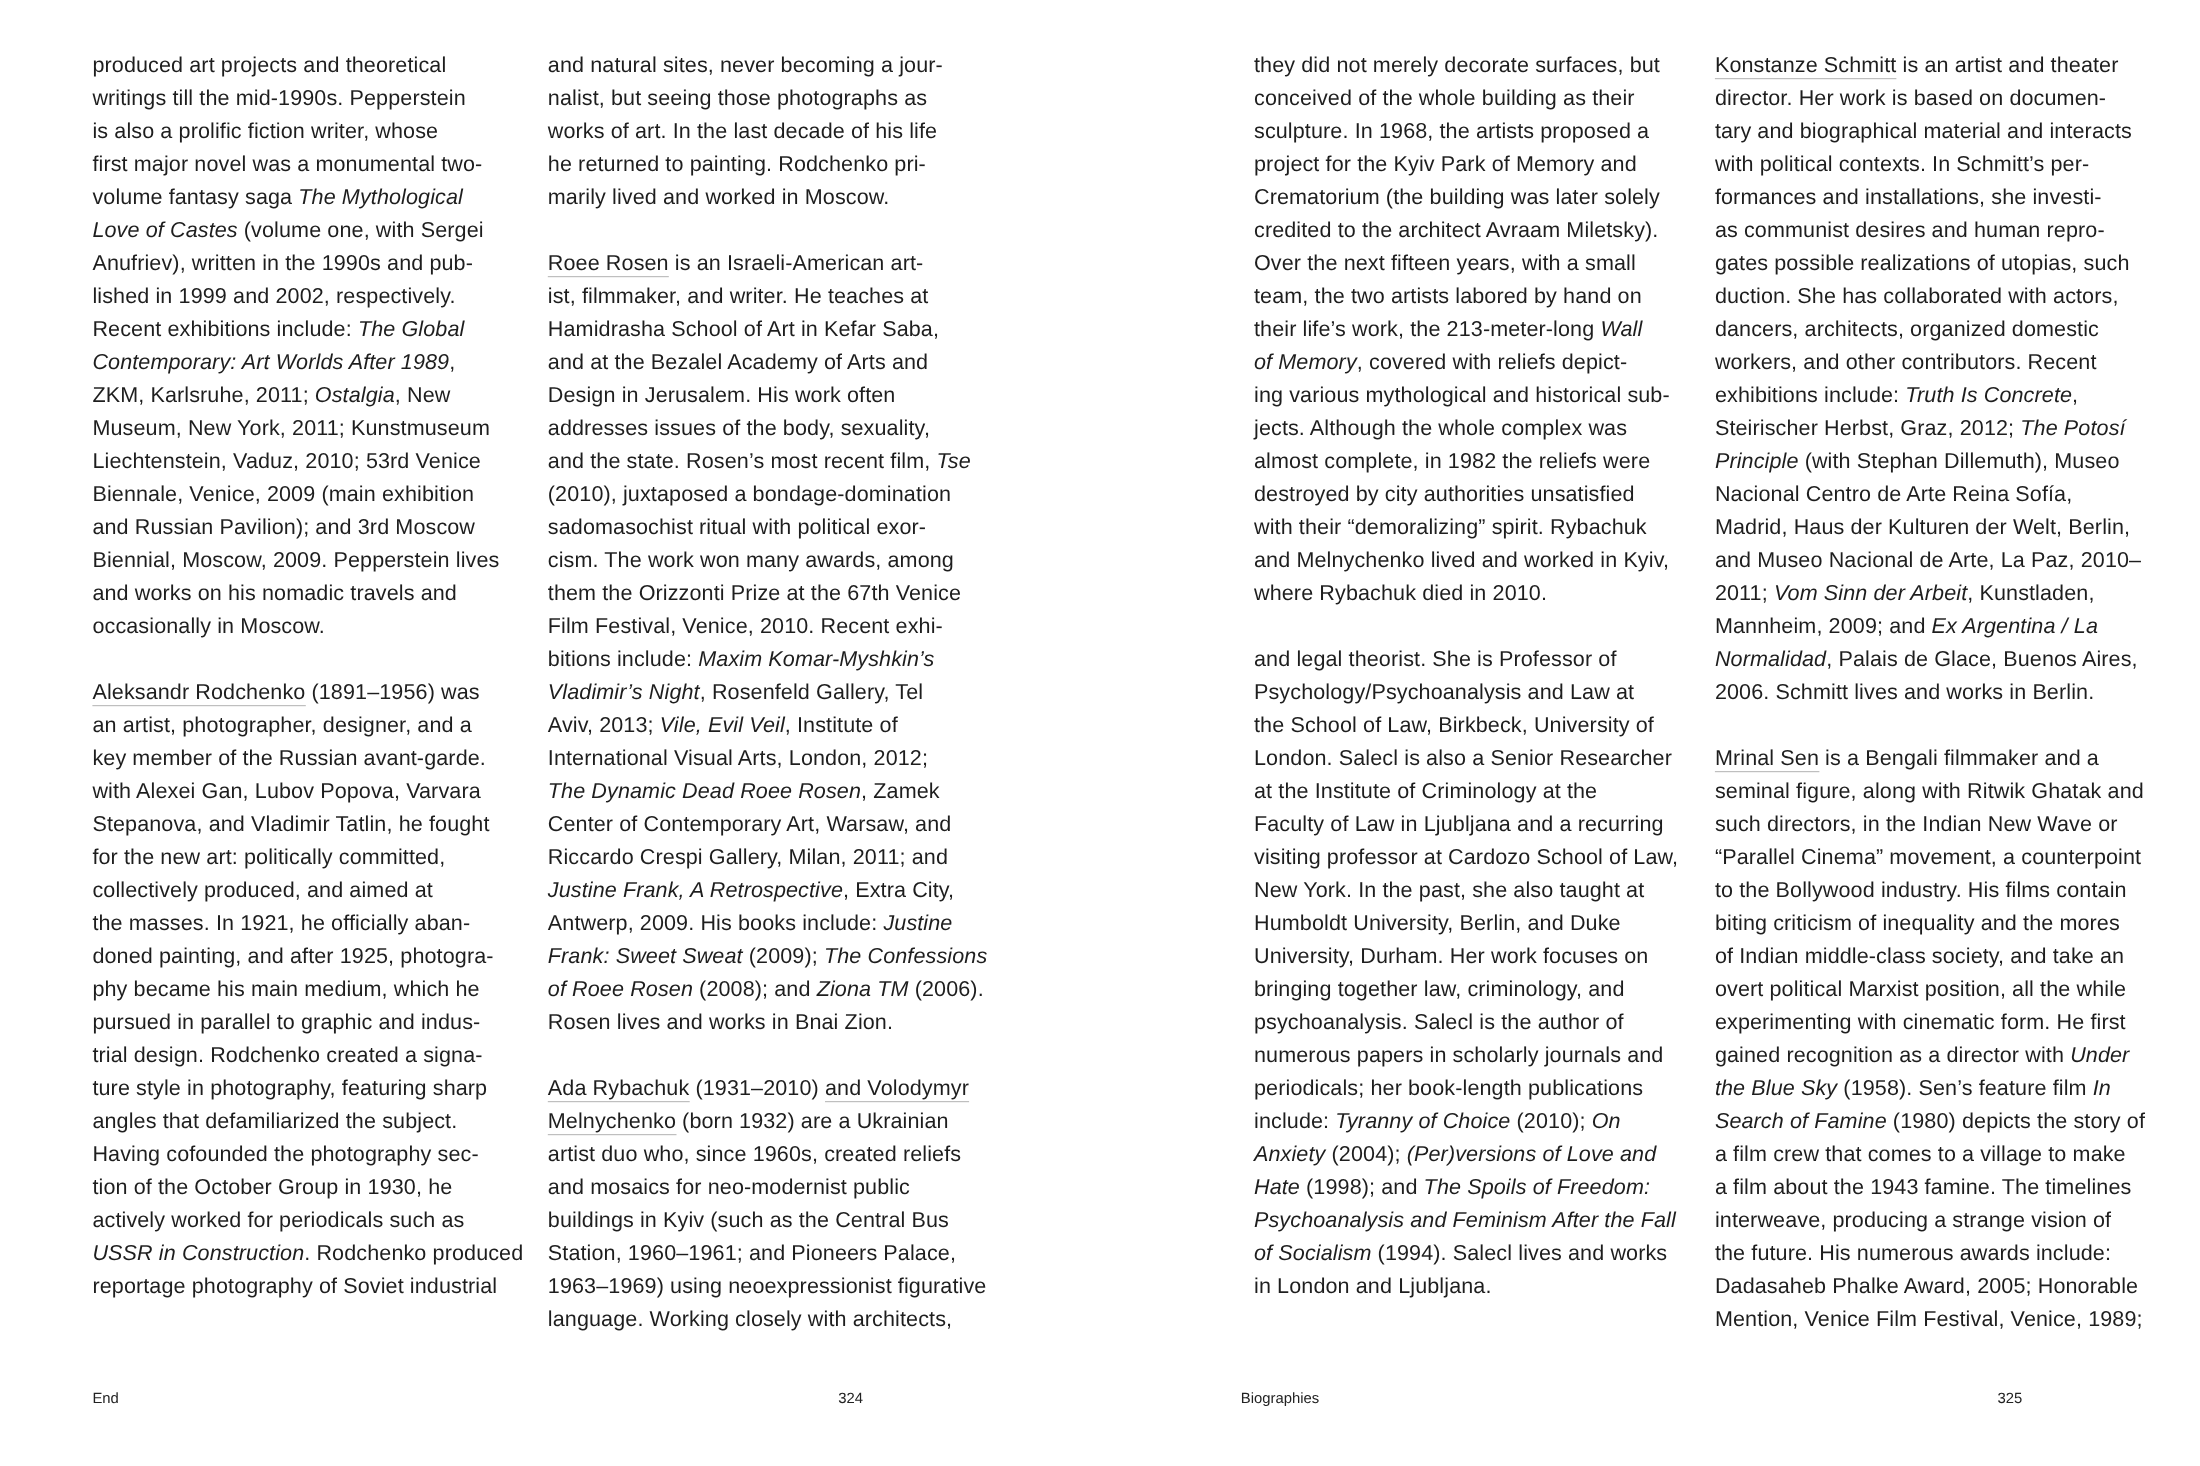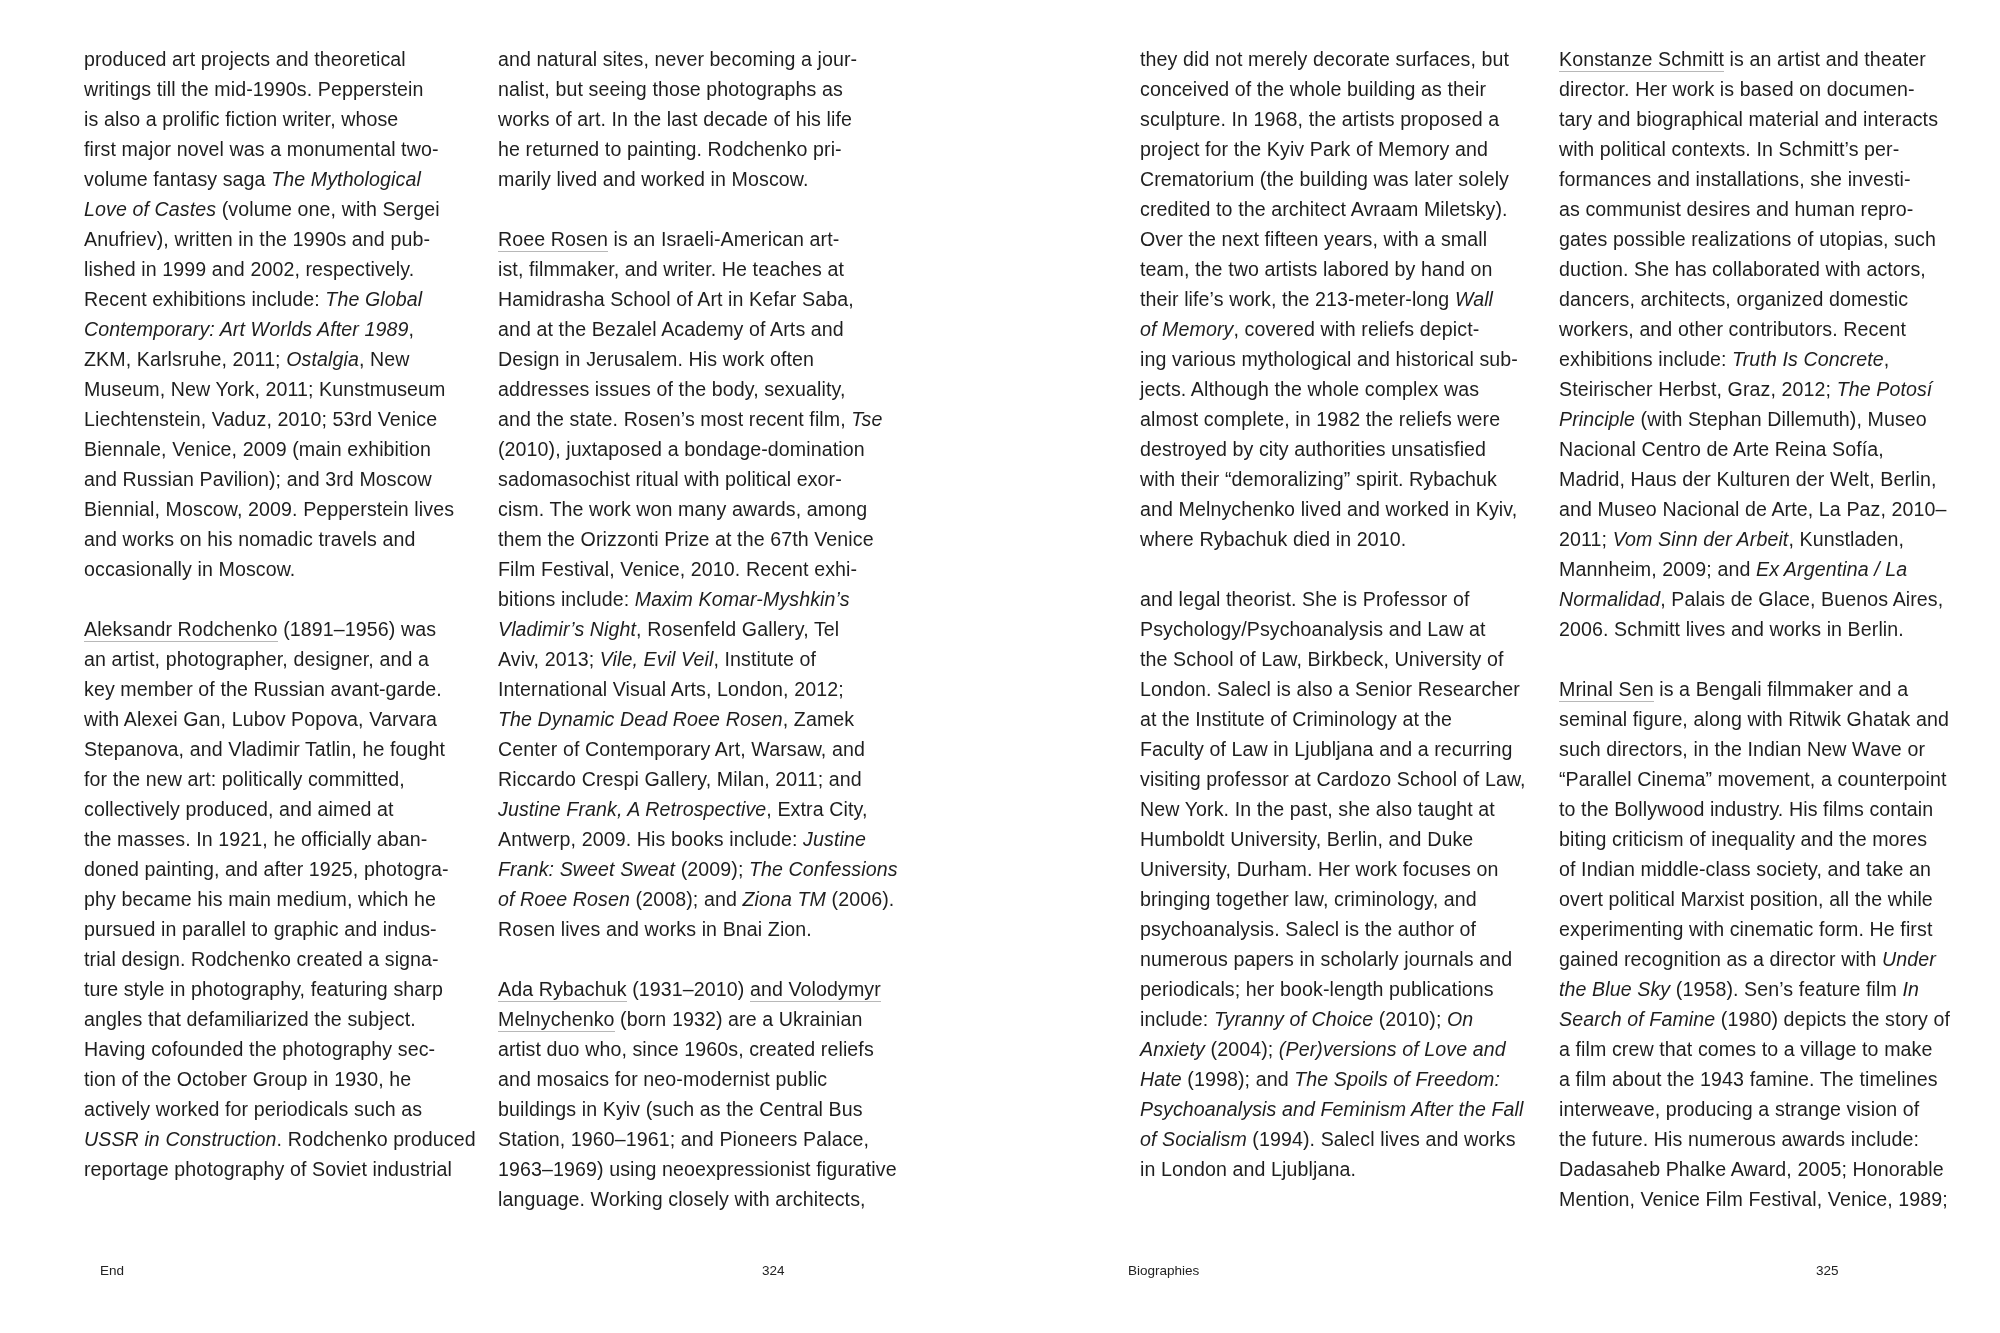--- a/index.html
+++ b/index.html
@@ -13,21 +13,21 @@
             letter-spacing: 0.1px; }
   .col-1 { left: 84px; }
   .col-2 { left: 498px; }
   .col-3 { left: 124px; }
   .col-4 { left: 543px; width: 420px; }
   .line { display: block; white-space: nowrap; height: 30px; }
   .gap { display: block; height: 30px; }
   .it { font-style: italic; }
   .name-link { border-bottom: 1.5px solid #b8b8b8; padding-bottom: 1px; cursor: pointer; }
   .footer { position: absolute; top: 1263px; font-size: 13.5px; color: #222; }
-  .f-section-left { left: 100px; }
+  .f-section-left { left: 84px; }
   .f-page-left { left: 762px; }
   .f-section-right { left: 112px; }
   .f-page-right { left: 800px; }
 </style>
 </head>
 <body>
 
 <div class="spread">
   <div class="page page-left">
     <div class="column col-1">

